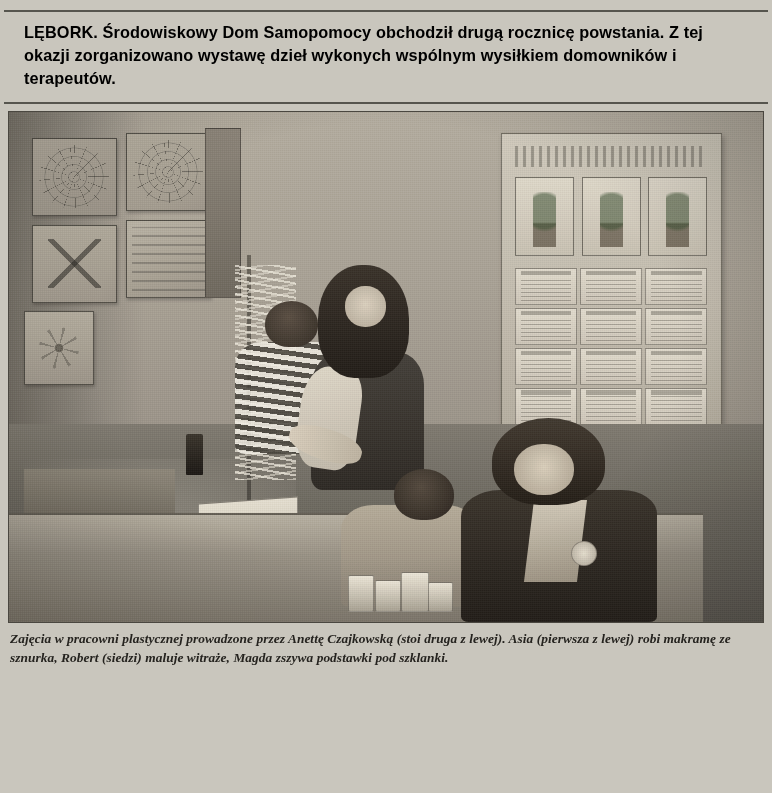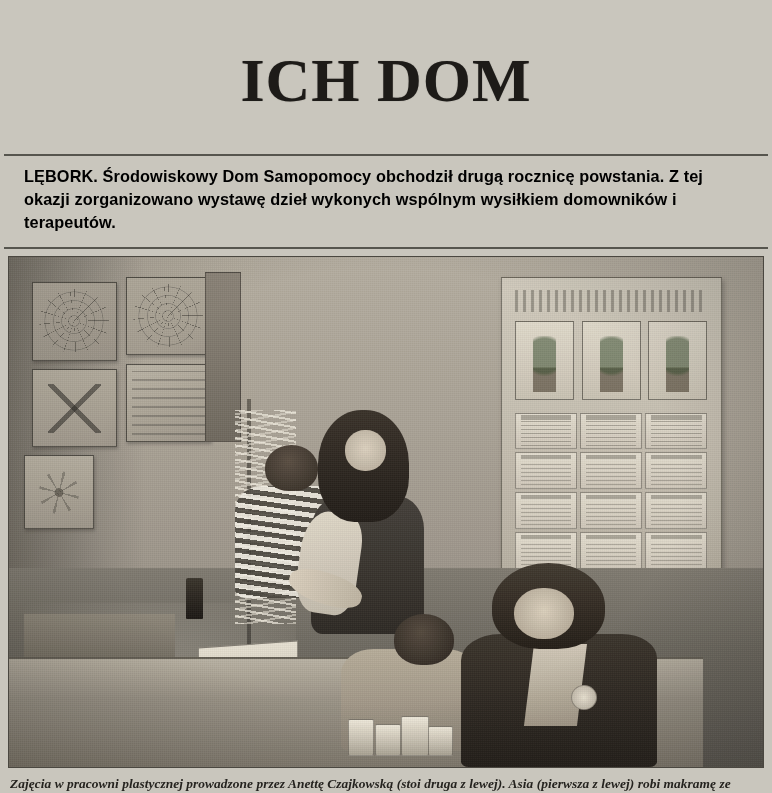--- a/index.html
+++ b/index.html
@@ -380,21 +380,20 @@
     line-height: 1.38;
     color: #25231f;
     letter-spacing: 0.05px;
   }
 </style>
 </head>
 <body>
 
 <div class="page">
 
-  <h1 class="headline">ICH DOM</h1>
 
   <div class="rule-top"></div>
 
   <p class="lead"><span class="place">LĘBORK.</span><span> Środowiskowy Dom Samopomocy obchodził drugą rocznicę powstania. Z tej okazji zorganizowano wystawę dzieł wykonych wspólnym wysiłkiem domowników i terapeutów.</span></p>
 
   <div class="rule-mid"></div>
 
   <div class="photo-wrap">
     <div class="photo">
       <div class="wall"></div>

